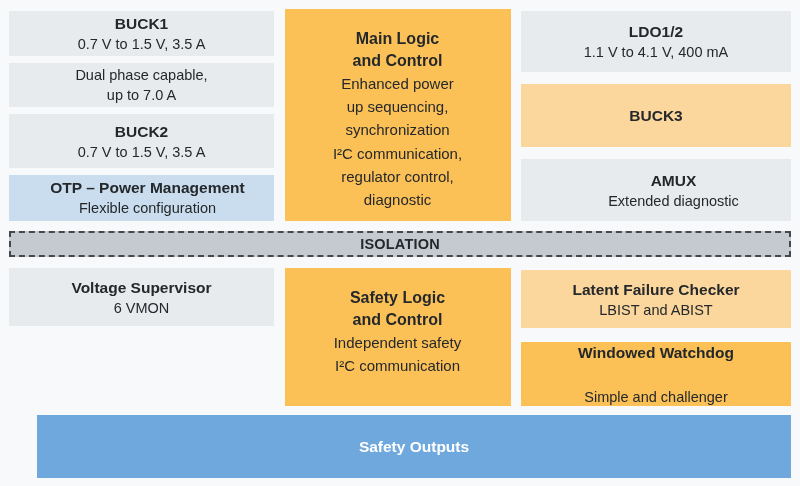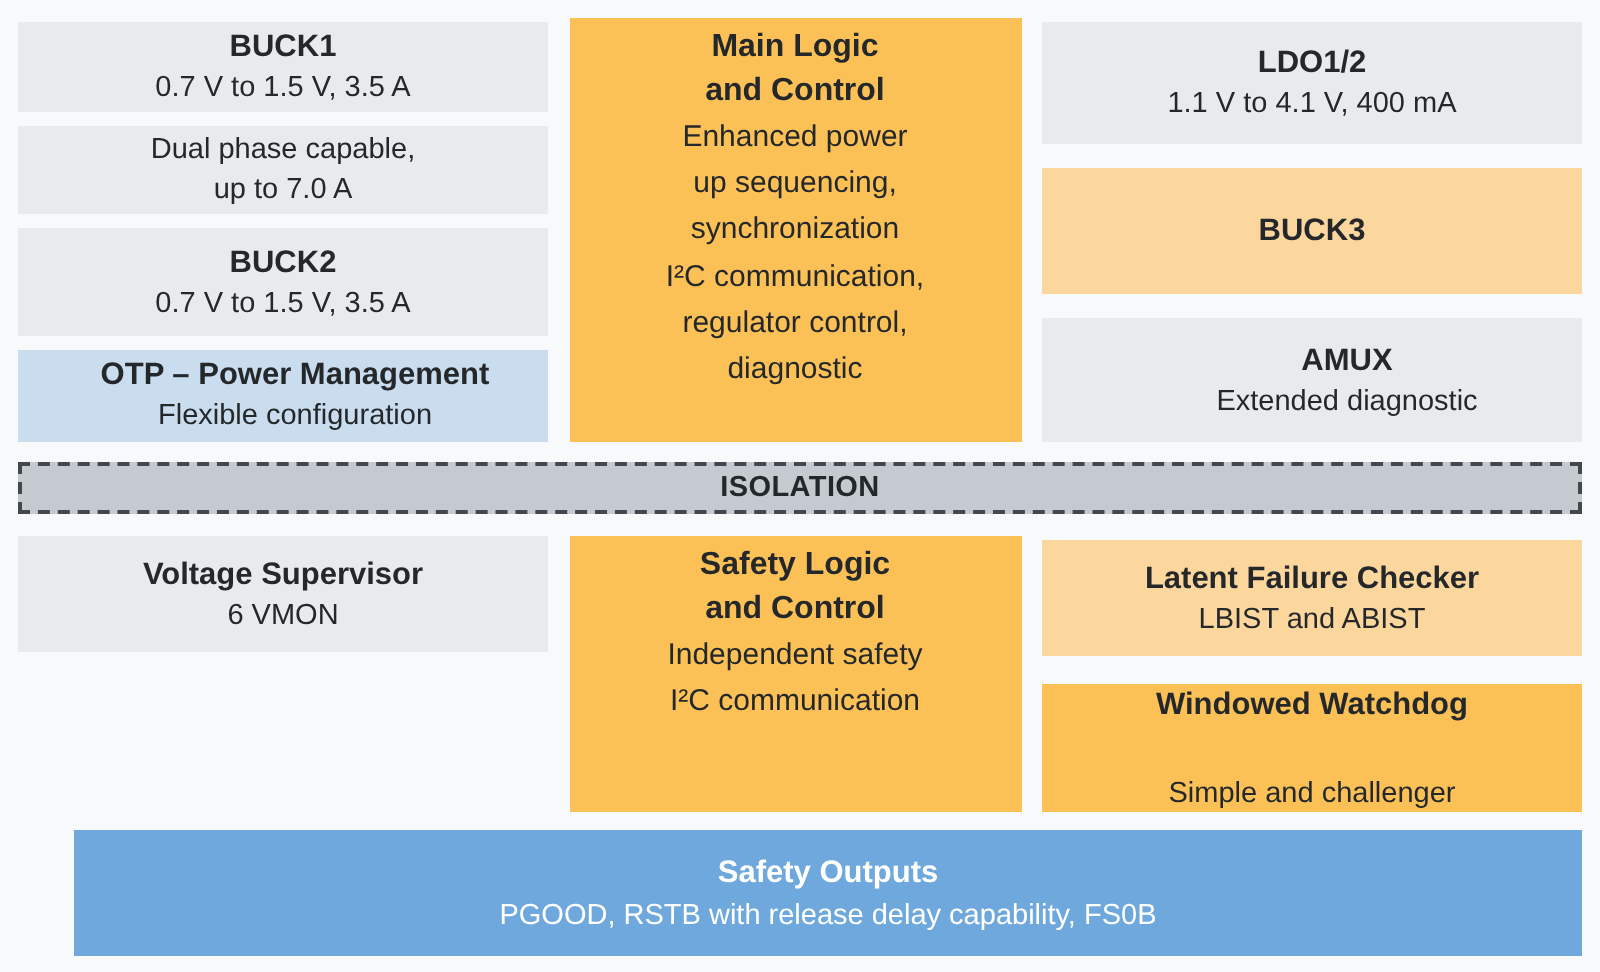--- a/index.html
+++ b/index.html
@@ -45,21 +45,21 @@
   .tr-0 { height: 61px; }
   .tr-1 { height: 63px; margin-top: 0 !important; }
   .tr-2 { height: 62px; margin-top: 0 !important; padding-left: 35px; }
 
   .bigblock {
     height: 100%;
     display: flex; flex-direction: column;
     align-items: center; justify-content: flex-start;
     text-align: center;
   }
-  .bigblock .bb-titles { padding-top: 4px; }
+  .bigblock .bb-titles { padding-top: 19px; }
   .bigblock .bb-title  { font-weight: bold; font-size: 16px; line-height: 22px; }
   .bigblock .bb-line   { font-size: 15px; line-height: 23.2px; }
 
   
   .isolation {
     margin-top: 10px;
     height: 26px;
     background: var(--isolation_fill, #c4cad0);
     border: 2px dashed var(--isolation_border, #43484c);
     display: flex; align-items: center; justify-content: center;
@@ -179,16 +179,15 @@
       </div>
       <div class="block orange br-1">
         <div class="b-title">Windowed Watchdog</div>
         <div class="b-sub">Simple and challenger</div>
       </div>
     </div>
   </div>
 
   <div class="safety-bar">
     <div class="s-title">Safety Outputs</div>
-    <div class="s-sub">PGOOD, RSTB with release delay capability, FS0B</div>
   </div>
 
 </div>
 
 </body></html>

